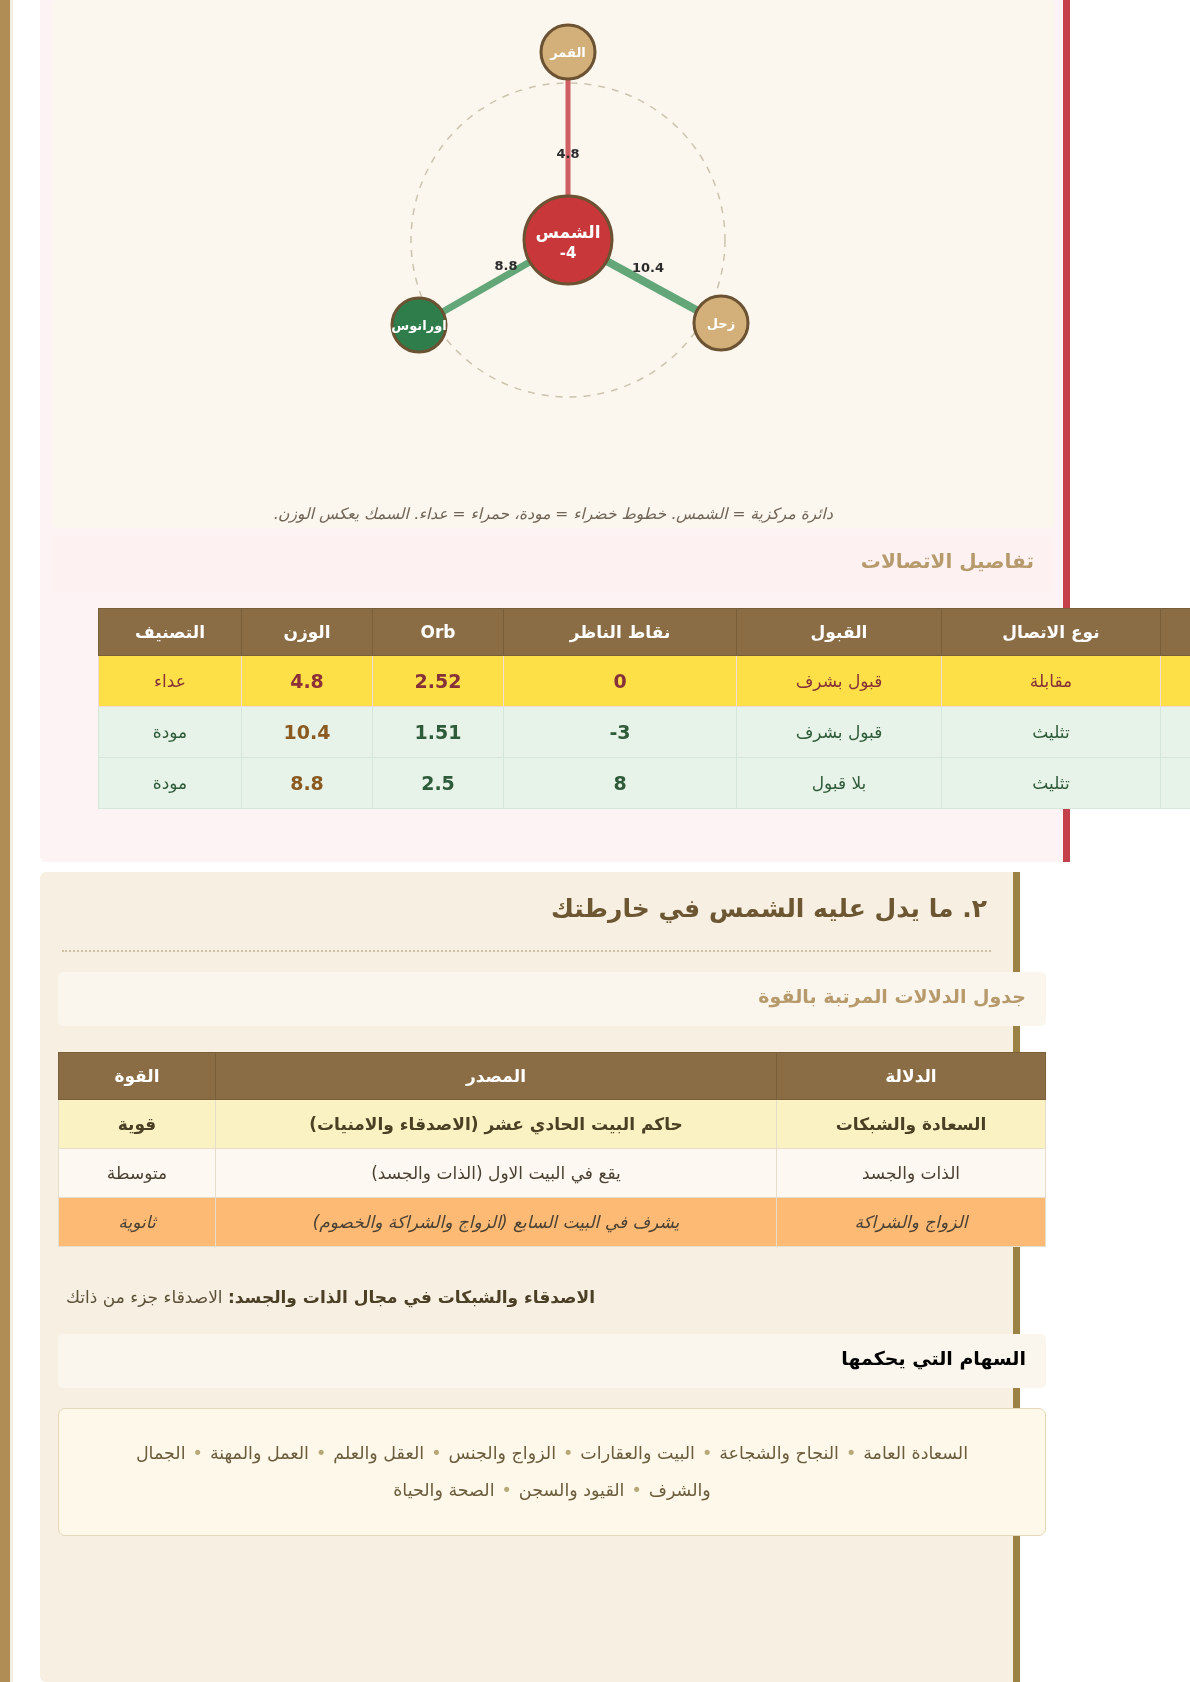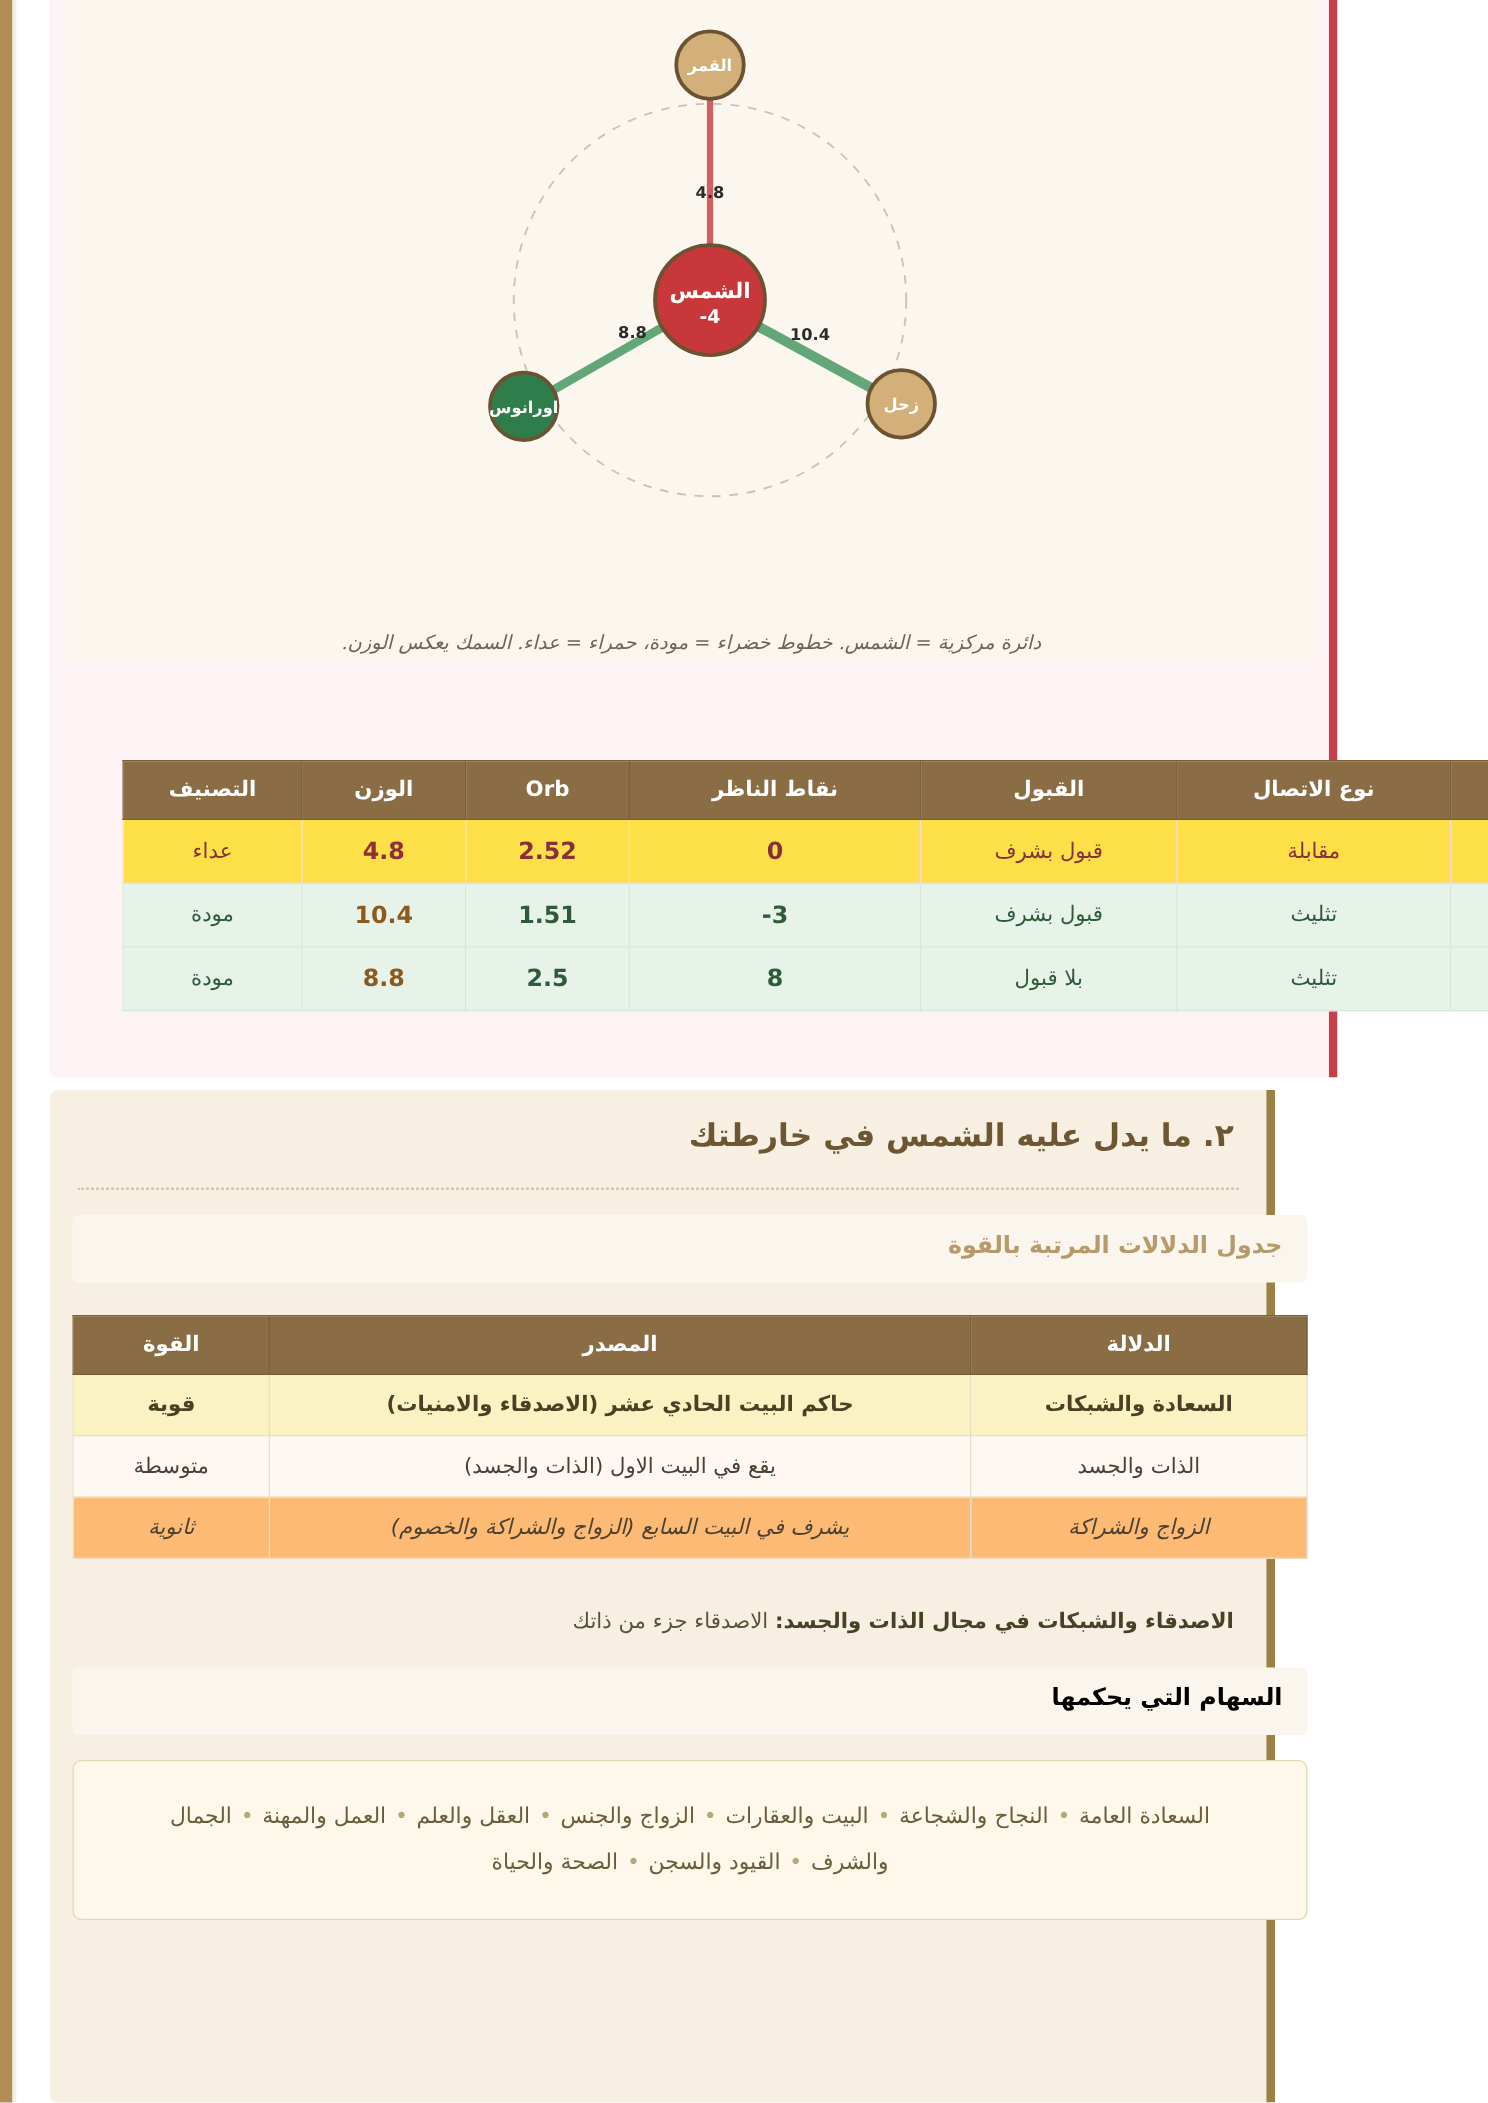--- a/index.html
+++ b/index.html
@@ -196,21 +196,21 @@
   #tbl-strength tbody td { border-color: #e6ddcb; color: #4b4133; }
   #tbl-strength tbody tr.lvl-strong td { background: #fbf2c4; font-weight: 700; color: #4a4124; }
   #tbl-strength tbody tr.lvl-medium td { background: #fdf8f2; }
   #tbl-strength tbody tr.lvl-minor  td { background: #fdba74; font-style: italic; }
 
   .inline-note {
     position: absolute;
     top: 415px;
     right: 26px;
     left: 26px;
-    text-align: right;
+    text-align: left;
     font-size: 17px;
     color: #5d5038;
     direction: rtl;
   }
   .inline-note b { font-weight: 700; color: #4b3f26; }
 
   #band-arrows {
     top: 462px;
     left: 18px;
     width: 988px;
@@ -286,20 +286,21 @@
         <text class="node-label" x="367" y="330" text-anchor="middle" font-size="13">اورانوس</text>
 
         <circle cx="516" cy="240" r="44" fill="#c8373a" stroke="#6b5232" stroke-width="3"></circle>
         <text class="node-label" x="516" y="238" text-anchor="middle" font-size="17">الشمس</text>
         <text class="node-label" x="516" y="258" text-anchor="middle" font-size="15" font-weight="400">4-</text>
       </svg>
 
       <div class="diagram-caption">دائرة مركزية = الشمس. خطوط خضراء = مودة، حمراء = عداء. السمك يعكس الوزن.</div>
     </div>
 
+    <div class="section-band" id="band-conn-details">تفاصيل الاتصالات</div>
 
     <table class="data" id="tbl-connections">
       <thead>
         <tr>
           <th class="c-planet">الكوكب</th>
           <th class="c-type">نوع الاتصال</th>
           <th class="c-accept">القبول</th>
           <th class="c-points">نقاط الناظر</th>
           <th class="c-orb">Orb</th>
           <th class="c-weight">الوزن</th>

